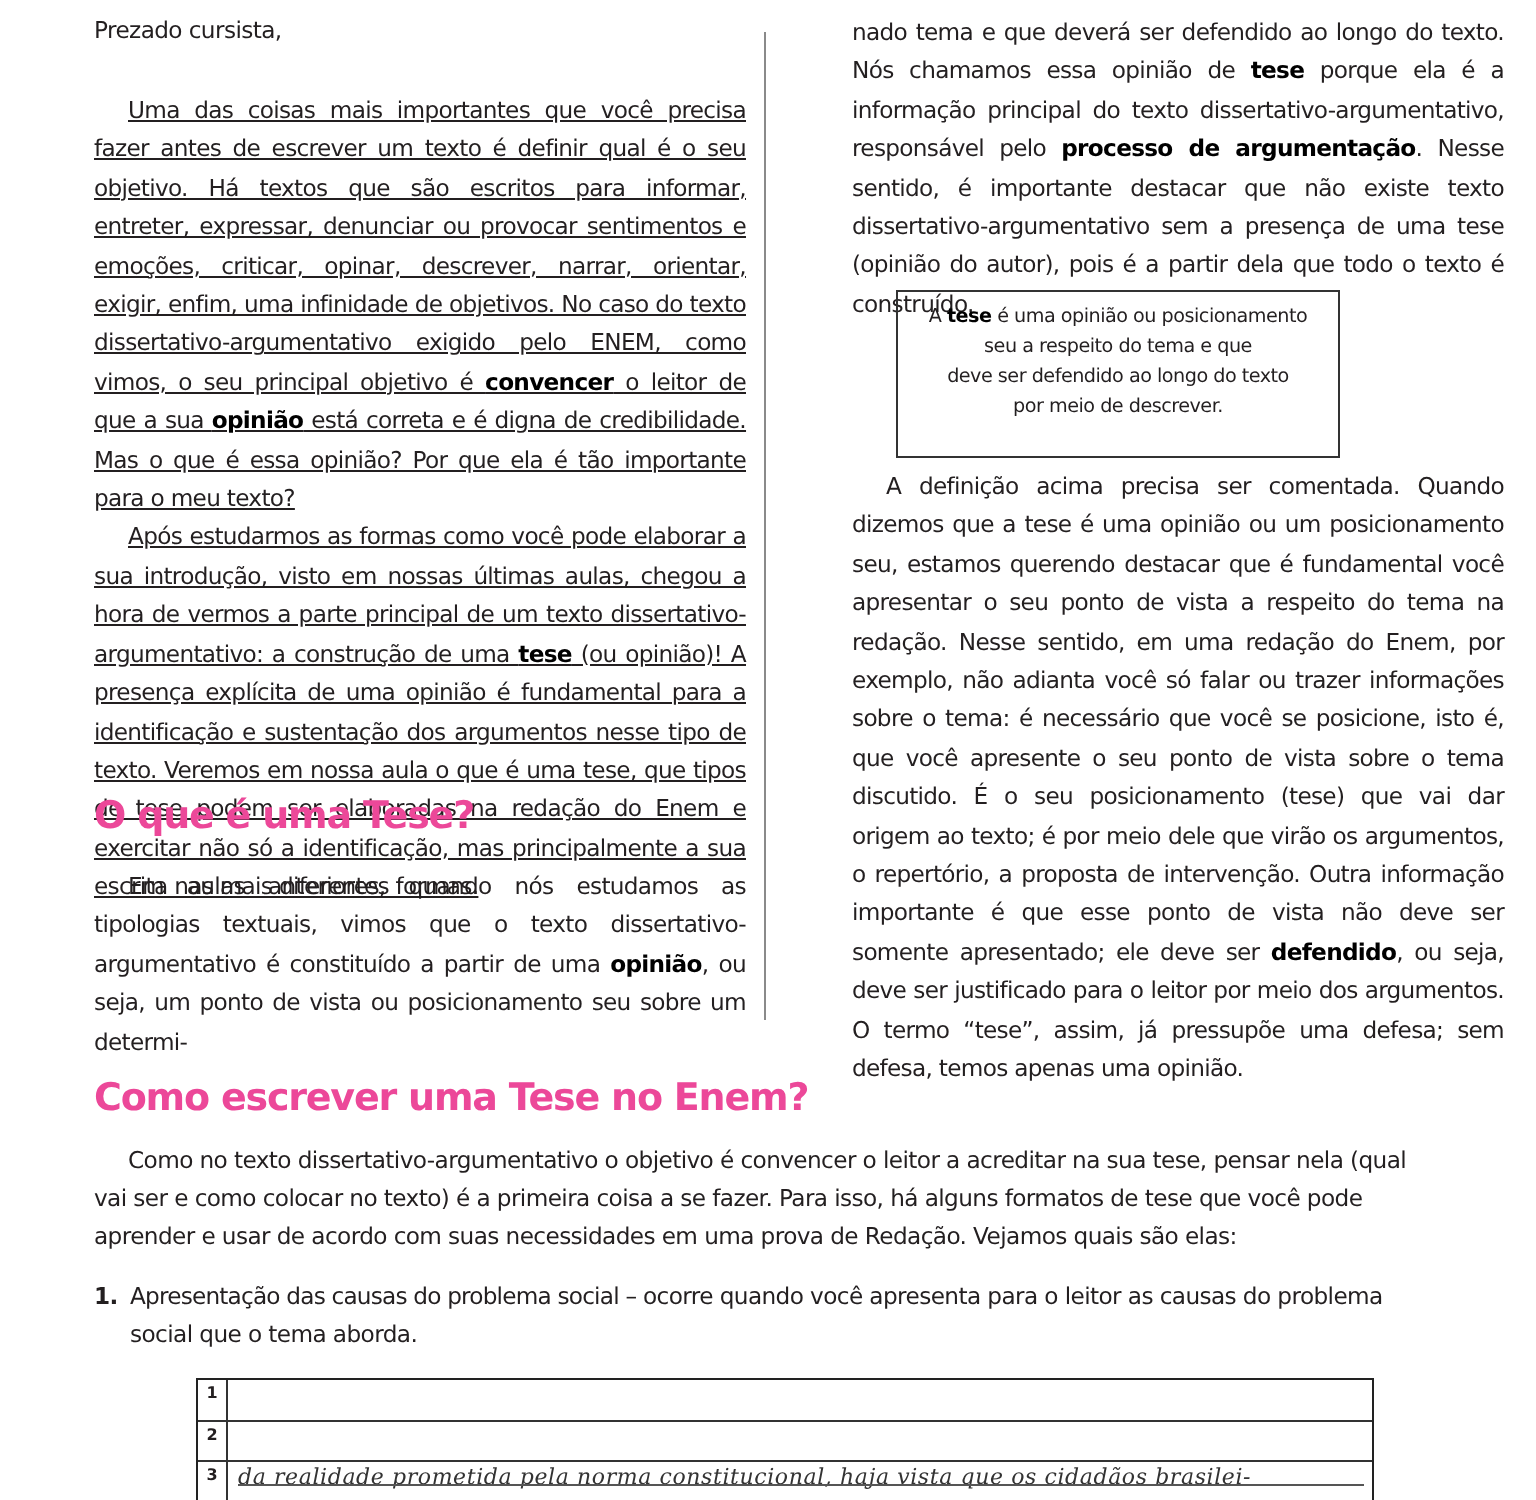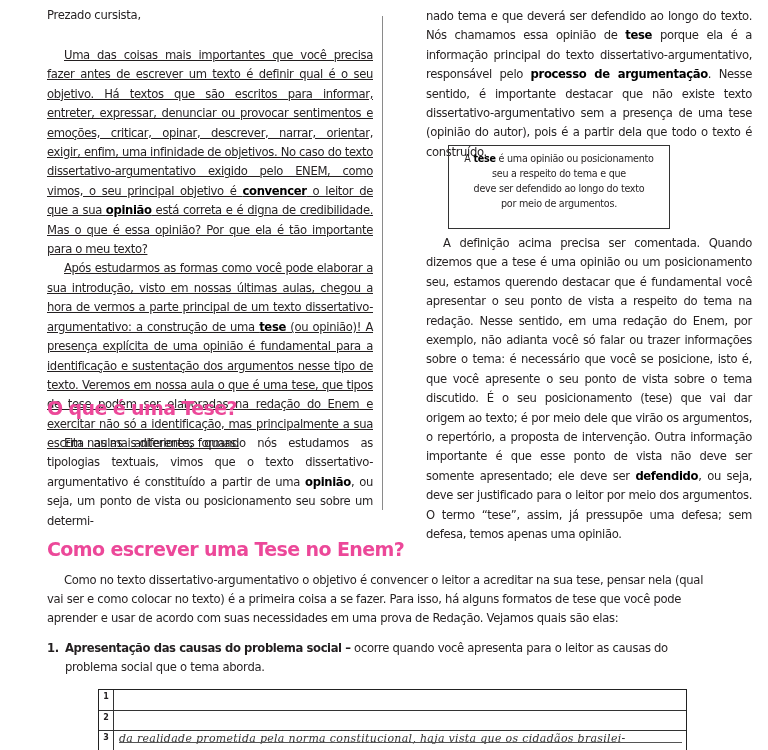--- a/index.html
+++ b/index.html
@@ -35,21 +35,21 @@
       padding-top: 5px;
     }
     .full {
       position: absolute; left: 47px; width: 673px;
       font-size: 11.6px; line-height: 19px; letter-spacing: -0.3px;
     }
     .full-intro { top: 571px; text-indent: 17px; }
     .list-item { position: absolute; left: 47px; top: 639px; width: 673px; font-size: 11.6px; line-height: 19px; letter-spacing: -0.3px; }
     .list-num { position: absolute; left: 0; top: 0; font-weight: bold; }
     .list-body { margin-left: 18px; }
-    .list-body .lead { font-weight: bold; letter-spacing: -0.4px; }
+    .list-body .lead { font-weight: normal; letter-spacing: -0.4px; }
     .essay {
       position: absolute; left: 98px; top: 689px; width: 589px; height: 70px;
       border: 1.5px solid #222; border-bottom: none; box-sizing: border-box;
     }
     .essay-row {
       position: relative; height: 19.5px; border-bottom: 1px solid #333;
     }
     .essay-num {
       position: absolute; left: 0; top: 0; width: 14px; height: 100%;
       border-right: 1px solid #333; font-size: 8px; font-weight: bold; text-align: center; line-height: 14px;
@@ -81,21 +81,21 @@
 <div class="divider"></div>
 
 <div class="col col-right" style="top:7px;">
   <p><span>nado tema e que deverá ser defendido ao longo do texto. Nós chamamos essa opinião de </span><b>tese</b><span> porque ela é a informação principal do texto dissertativo-argumentativo, responsável pelo </span><b>processo de argumentação</b><span>. Nesse sentido, é importante destacar que não existe texto dissertativo-argumentativo sem a presença de uma tese (opinião do autor), pois é a partir dela que todo o texto é construído.</span></p>
 </div>
 
 <div class="defbox">
   <div><span>A </span><b>tese</b><span> é uma opinião ou posicionamento</span></div>
   <div>seu a respeito do tema e que</div>
   <div>deve ser defendido ao longo do texto</div>
-  <div>por meio de argumentos.</div>
+  <div>por meio de descrever.</div>
 </div>
 
 <div class="col col-right" style="top:234px;">
   <p class="indent"><span>A definição acima precisa ser comentada. Quando dizemos que a tese é uma opinião ou um posicionamento seu, estamos querendo destacar que é fundamental você apresentar o seu ponto de vista a respeito do tema na redação. Nesse sentido, em uma redação do Enem, por exemplo, não adianta você só falar ou trazer informações sobre o tema: é necessário que você se posicione, isto é, que você apresente o seu ponto de vista sobre o tema discutido. É o seu posicionamento (tese) que vai dar origem ao texto; é por meio dele que virão os argumentos, o repertório, a proposta de intervenção. Outra informação importante é que esse ponto de vista não deve ser somente apresentado; ele deve ser </span><b>defendido</b><span>, ou seja, deve ser justificado para o leitor por meio dos argumentos. O termo “tese”, assim, já pressupõe uma defesa; sem defesa, temos apenas uma opinião.</span></p>
 </div>
 
 <div class="h2 h2-enem">Como escrever uma Tese no Enem?</div>
 
 <div class="full full-intro">Como no texto dissertativo-argumentativo o objetivo é convencer o leitor a acreditar na sua tese, pensar nela (qual vai ser e como colocar no texto) é a primeira coisa a se fazer. Para isso, há alguns formatos de tese que você pode aprender e usar de acordo com suas necessidades em uma prova de Redação. Vejamos quais são elas:</div>
 

